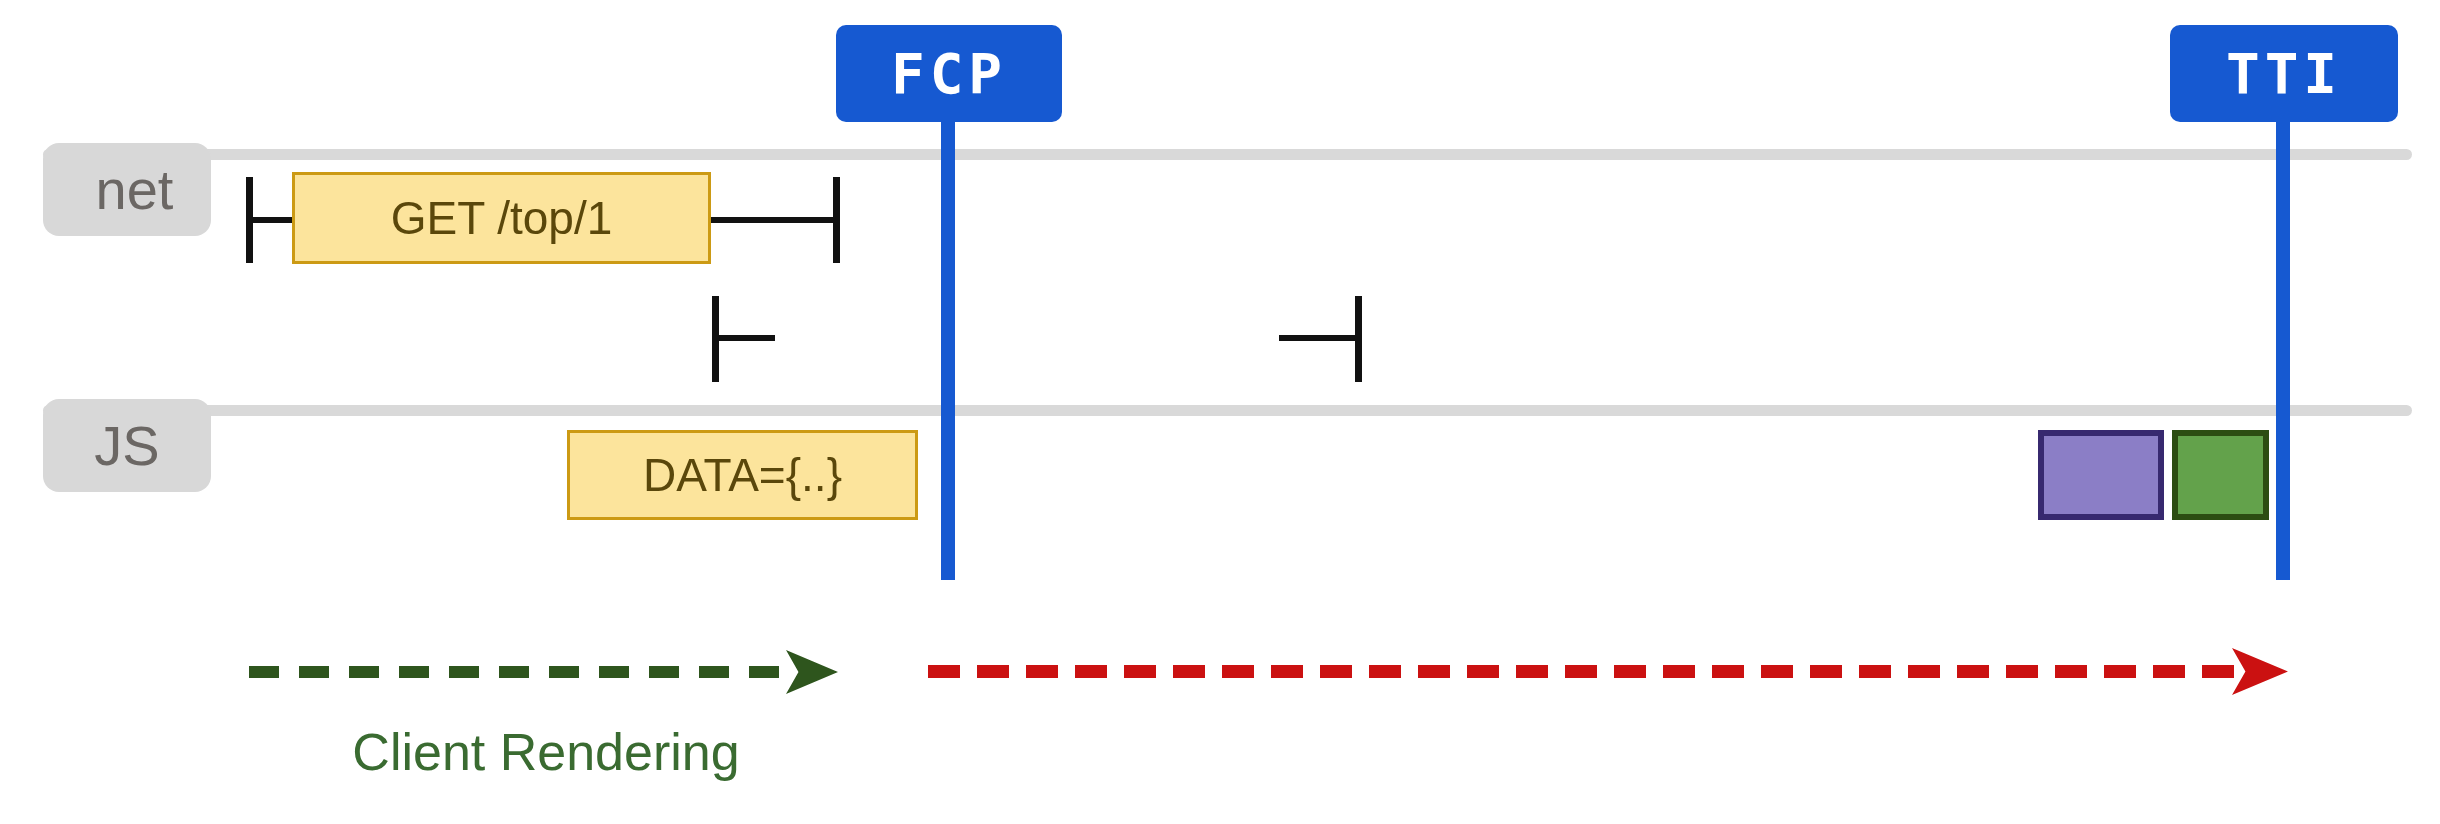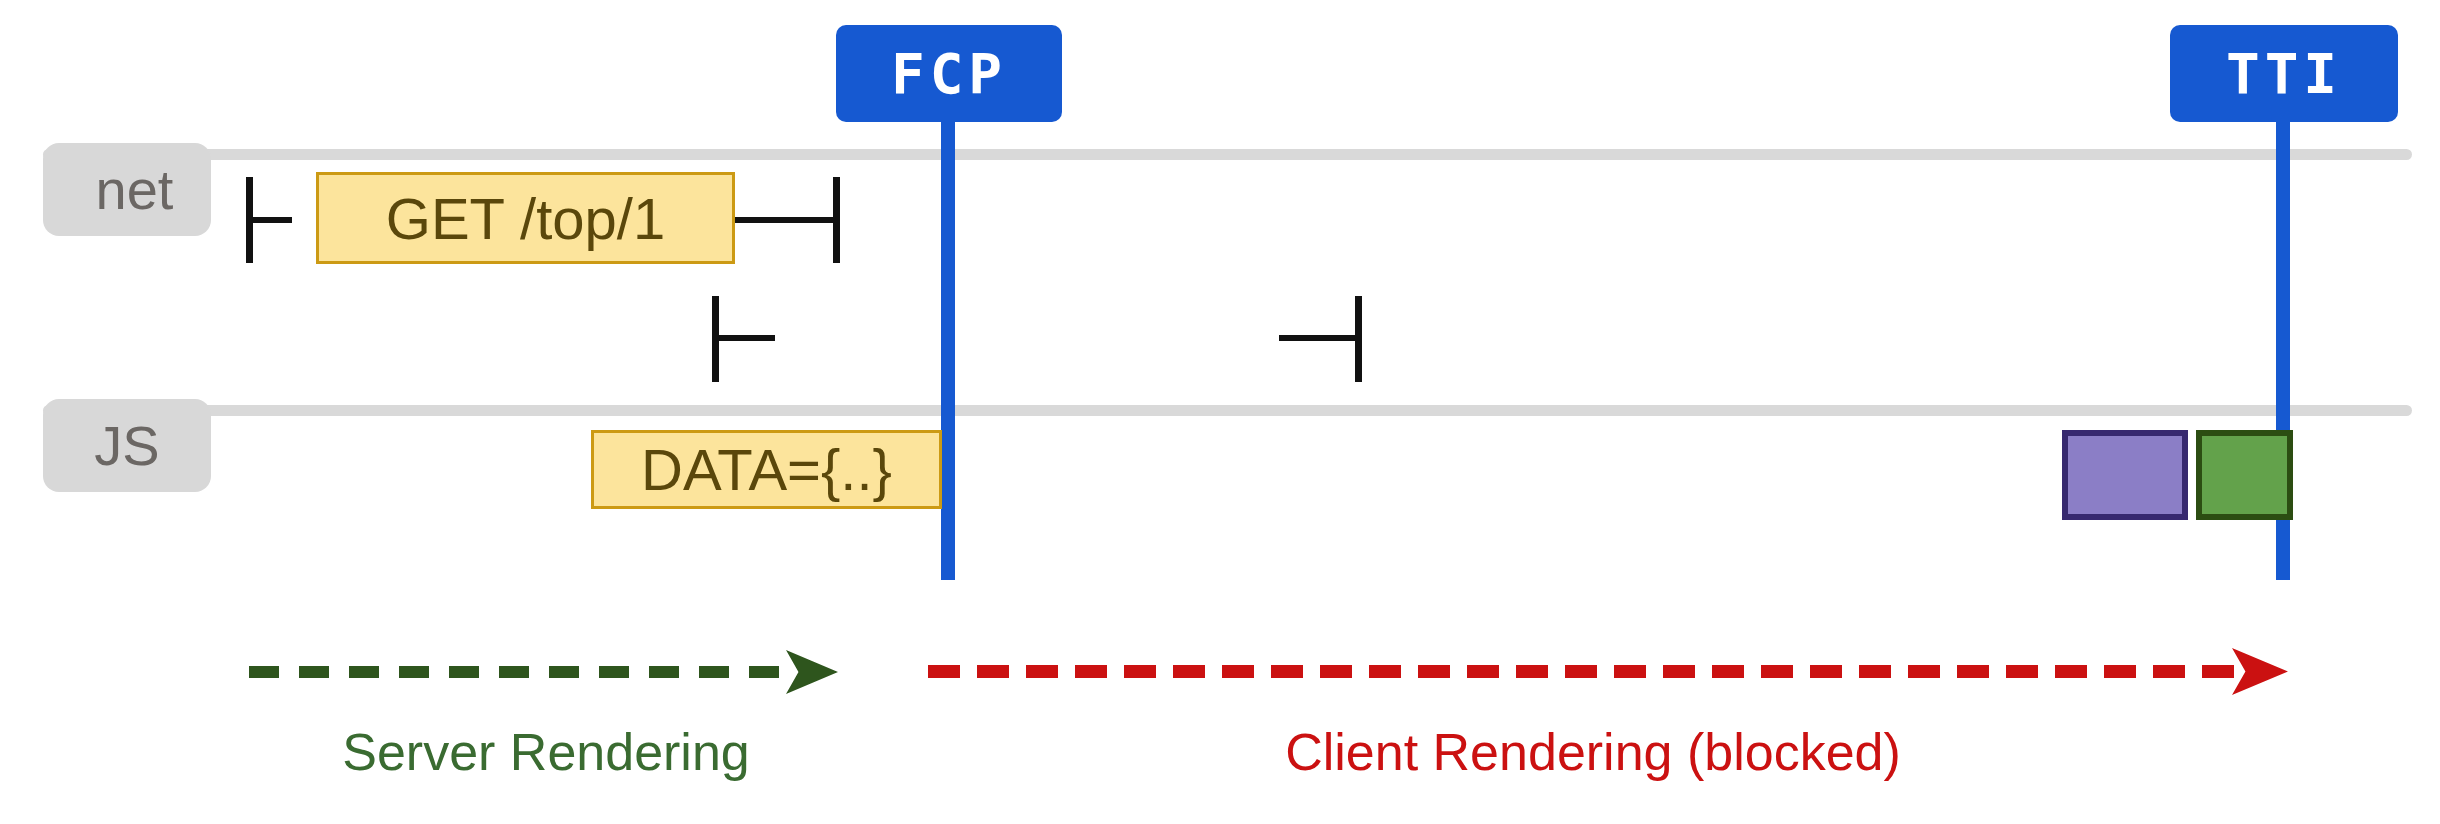--- a/index.html
+++ b/index.html
@@ -39,29 +39,29 @@
     font-family:"DejaVu Sans Mono", monospace;font-weight:700;font-size:56px;letter-spacing:5px;z-index:4;
   }
   .badge.fcp{left:836px;width:226px;}
   .badge.tti{left:2170px;width:228px;}
   
   .tick{position:absolute;width:7px;height:86px;background:var(--tick);z-index:2;}
   .conn{position:absolute;height:6px;background:var(--tick);z-index:2;}
   
   .box{
     position:absolute;display:flex;align-items:center;justify-content:center;
-    font-size:58px;z-index:3;margin-left:24px;
+    font-size:46px;z-index:3;
   }
   .box.yellow{background:var(--yellow-bg);border:3px solid var(--yellow-border);color:var(--yellow-text);}
   .box.pink{background:var(--pink-bg);border:4px solid var(--pink-border);color:var(--pink-text);}
   .box.purple{background:var(--purple-bg);border:6px solid var(--purple-border);}
   .box.green{background:var(--green-bg);border:6px solid var(--green-border);}
   #req-top{left:292px;top:172px;width:419px;height:92px;}
   #req-bundle{left:775px;top:289px;width:504px;height:97px;}
-  #task-data{left:567px;top:430px;width:351px;height:79px;}
+  #task-data{left:567px;top:430px;width:351px;height:90px;}
   #task-render{left:1357px;top:430px;width:667px;height:90px;}
   #task-purple{left:2038px;top:430px;width:126px;height:90px;}
   #task-green{left:2172px;top:430px;width:97px;height:90px;}
   
   #tick-top-start{left:246px;top:177px;}
   #conn-top-a{left:253px;top:217px;width:39px;}
   #conn-top-b{left:711px;top:217px;width:122px;}
   #tick-top-end{left:833px;top:177px;}
   
   #tick-bundle-start{left:712px;top:296px;}
@@ -115,16 +115,15 @@
   <div class="box green" id="task-green"></div>
 
   <div class="badge fcp">FCP</div>
   <div class="badge tti">TTI</div>
 
   <div class="dashes server"></div>
   <div class="arrowhead server"></div>
   <div class="dashes client"></div>
   <div class="arrowhead client"></div>
 
-  <div class="phase-label server">Server Rendering</div>
-  <div class="phase-label client">Client Rendering (blocked)</div>
+  <div class="phase-label server">Client Rendering</div>
 
 </div>
 
 </body></html>

